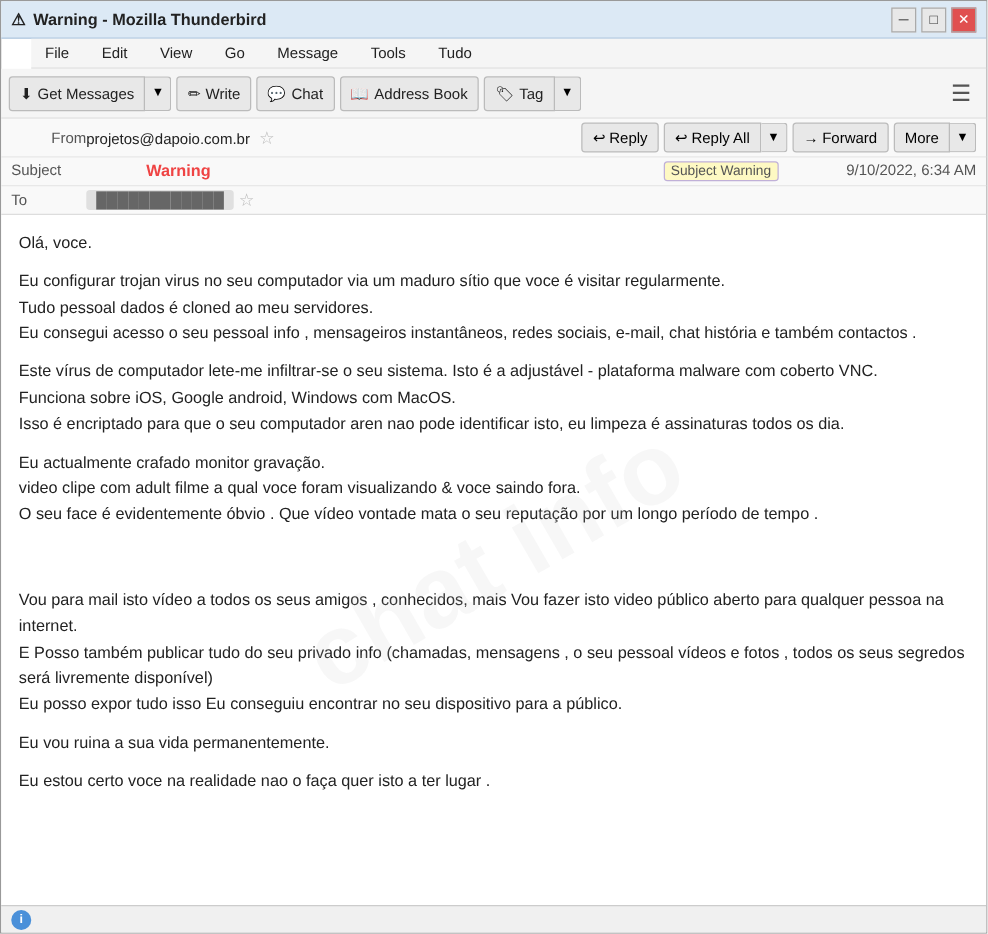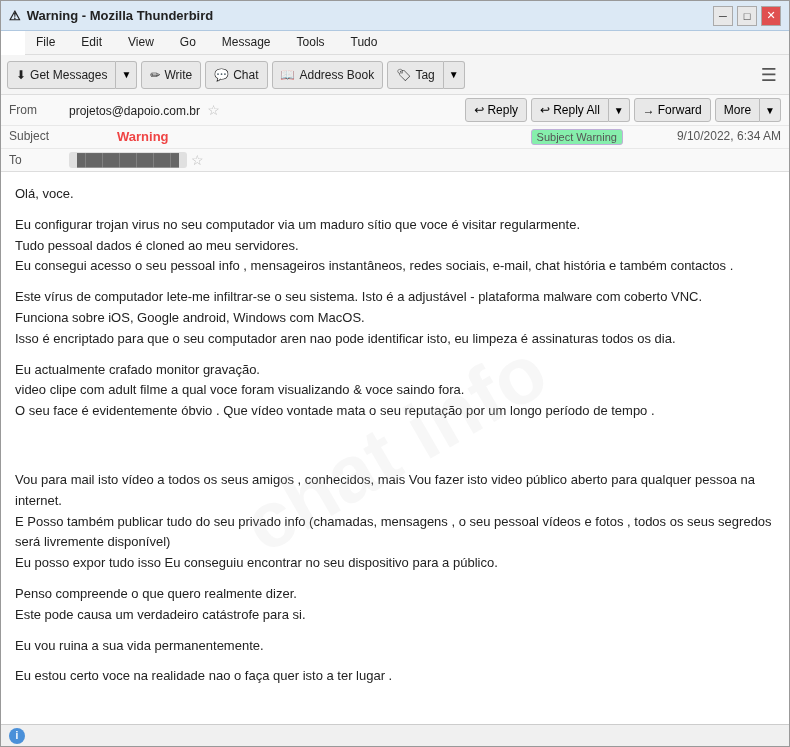--- a/index.html
+++ b/index.html
@@ -133,20 +133,21 @@
       align-items: center;
       padding: 3px 8px;
       border-bottom: 1px solid #e8e8e8;
       min-height: 26px;
     }
     .header-label {
       color: #555;
       font-size: 12px;
       width: 60px;
       flex-shrink: 0;
+      text-align: right;
     }
     .header-value {
       font-size: 12px;
       color: #222;
       flex: 1;
     }
     .header-actions {
       display: flex;
       gap: 4px;
       margin-left: auto;
@@ -192,21 +193,21 @@
       font-size: 12px;
       width: 60px;
     }
     .subject-value {
       font-size: 13px;
       font-weight: 600;
       color: #ef4444;
       flex: 1;
     }
     .subject-badge {
-      background: #86efac;
+      background: #fef9c3;
       border: 1px solid #c0b0d8;
       border-radius: 3px;
       padding: 1px 5px;
       font-size: 11px;
       color: #555;
       margin-right: 6px;
     }
     .subject-date {
       font-size: 12px;
       color: #555;
@@ -404,22 +405,20 @@
 Eu consegui   acesso o seu pessoal info ,  mensageiros instantâneos,  redes sociais, e-mail,  chat história e também  contactos .</p>
     <p style="white-space:pre-line;">Este  vírus de computador lete-me   infiltrar-se  o seu sistema.  Isto é a adjustável - plataforma malware com coberto VNC.
 Funciona sobre iOS, Google android, Windows com  MacOS.
 Isso é   encriptado  para  que o seu computador  aren nao pode identificar isto,  eu  limpeza é assinaturas todos os dia.</p>
     <p style="white-space:pre-line;">Eu actualmente  crafado  monitor  gravação.
 video clipe  com adult filme  a qual voce  foram visualizando &amp; voce saindo fora.
 O seu  face é evidentemente  óbvio . Que   vídeo  vontade mata  o seu  reputação por um longo período de tempo .</p>
     <p style="white-space:pre-line;margin-top:48px;">Vou para mail   isto  vídeo a todos os seus amigos ,  conhecidos,  mais  Vou fazer  isto  video público aberto   para  qualquer pessoa  na internet.
  E Posso   também  publicar tudo do seu  privado  info (chamadas, mensagens ,  o seu pessoal vídeos e fotos ,  todos os seus  segredos  será  livremente  disponível)
  Eu posso  expor tudo isso  Eu  conseguiu  encontrar  no seu  dispositivo para a  público.</p>
-    <p style="white-space:pre-line;">Penso  compreende  o que quero realmente dizer.
-Este pode causa um verdadeiro catástrofe   para si.</p>
     <p>Eu vou   ruina  a sua vida permanentemente.</p>
     <p>Eu estou certo  voce na realidade  nao o faça  quer  isto a ter lugar .</p>
   </div>
 
   <div class="status-bar">
     <div class="status-icon">
       <span>i</span>
     </div>
   </div>
 </div>

